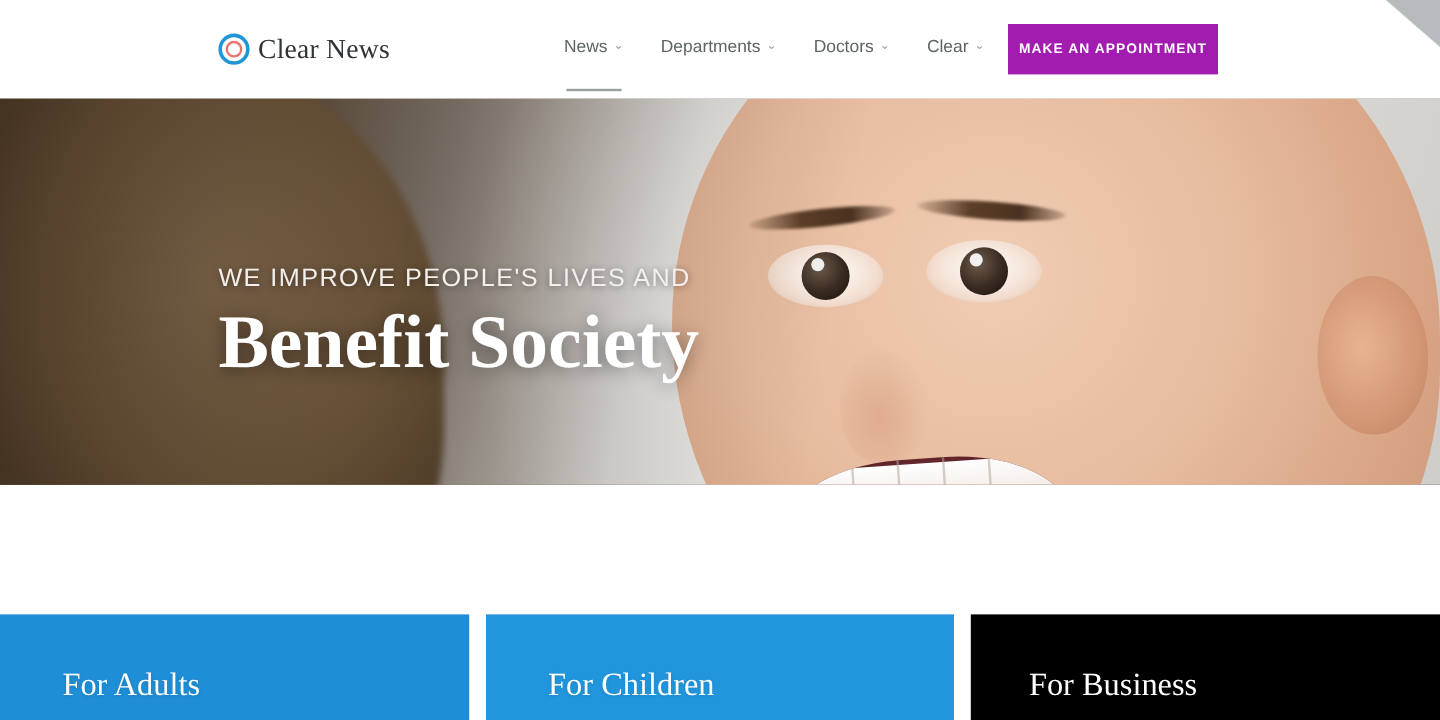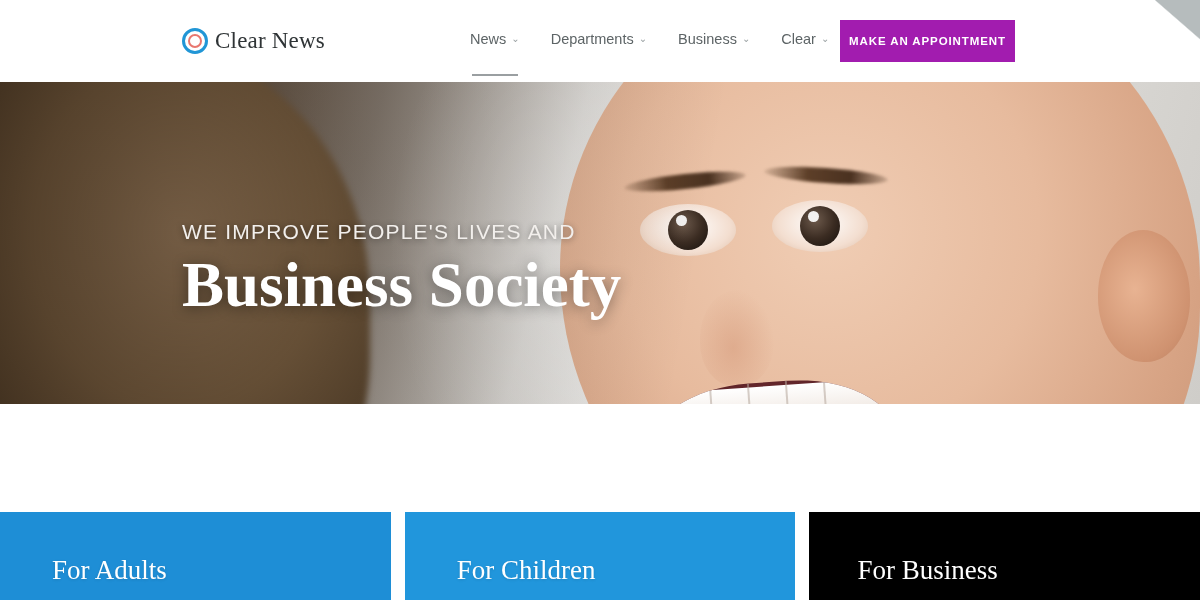--- a/index.html
+++ b/index.html
@@ -241,21 +241,21 @@
     <nav id="nav">
       <div class="nav-item active">
         <span>News</span>
         <span class="nav-caret">⌄</span>
       </div>
       <div class="nav-item">
         <span>Departments</span>
         <span class="nav-caret">⌄</span>
       </div>
       <div class="nav-item">
-        <span>Business</span>
+        <span>Doctors</span>
         <span class="nav-caret">⌄</span>
       </div>
       <div class="nav-item">
         <span>Clear</span>
         <span class="nav-caret">⌄</span>
       </div>
       <div class="nav-item">
         <span>News</span>
         <span class="nav-caret">⌄</span>
       </div>
@@ -300,21 +300,21 @@
       <div class="ph" id="doctor"></div>
       <div class="ph" id="doctor-neck"></div>
       <div class="ph" id="doctor-coat"></div>
       <div class="ph" id="stethoscope"></div>
 
       <div id="hero-tint"></div>
     </div>
 
     <div id="hero-copy">
       <div id="hero-kicker">WE IMPROVE PEOPLE'S LIVES AND</div>
-      <h1 id="hero-title">Business Society</h1>
+      <h1 id="hero-title">Benefit Society</h1>
     </div>
 
   </section>
 
   <section id="panels">
     <div class="panel" id="panel-1" style="background: rgb(30, 142, 214);">
       <span class="panel-title">For Adults</span>
     </div>
     <div class="panel" id="panel-2" style="background: rgb(33, 150, 220);">
       <span class="panel-title">For Children</span>

